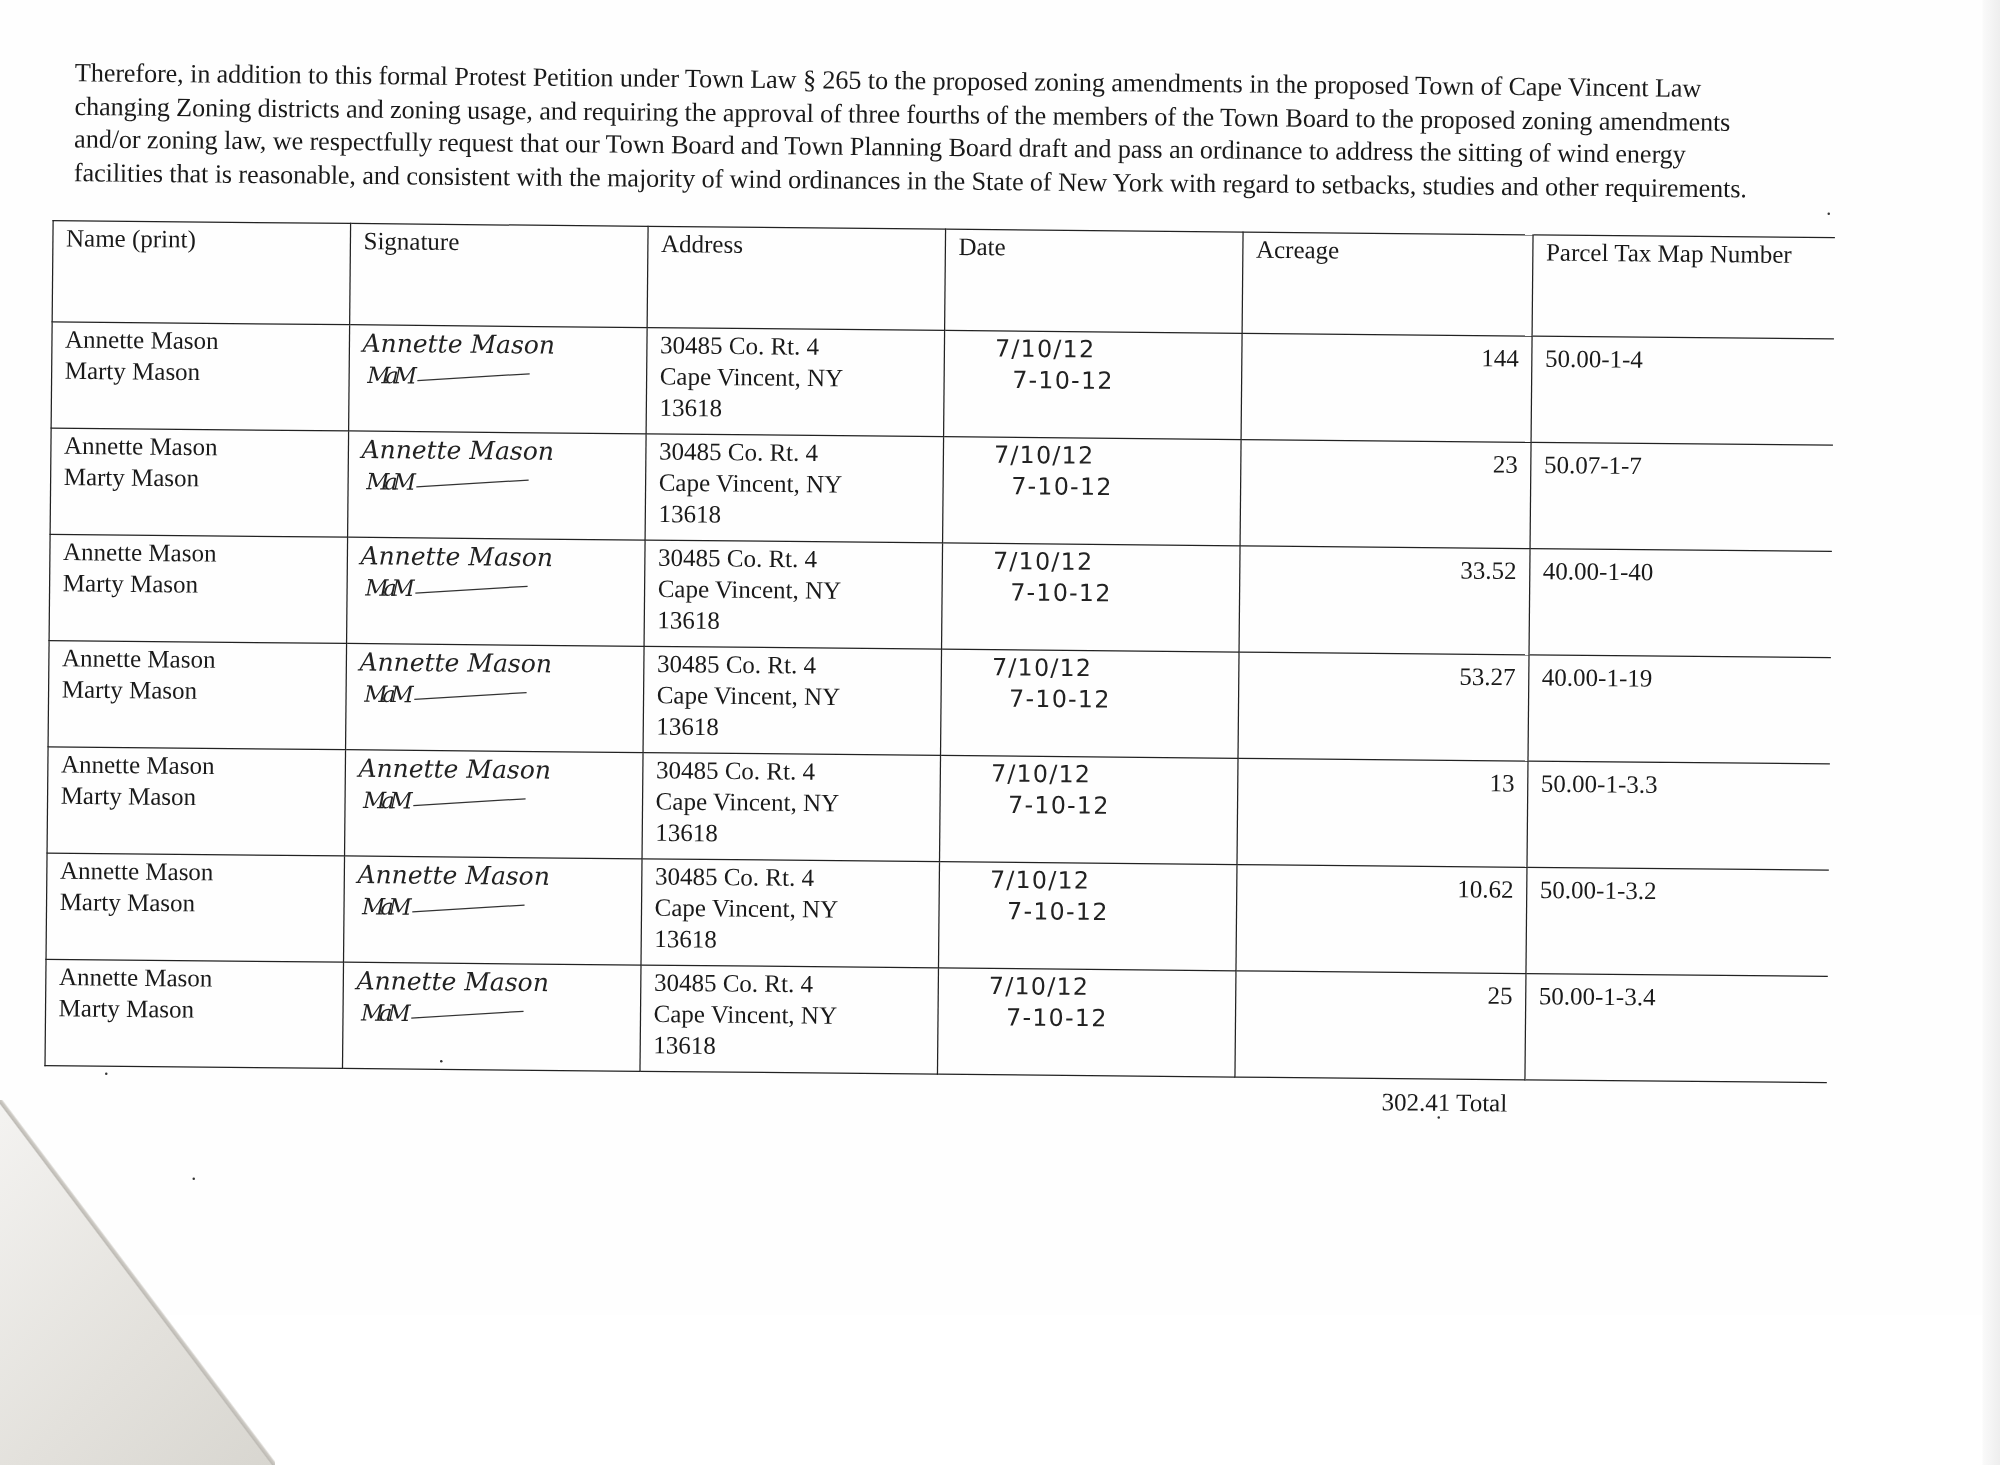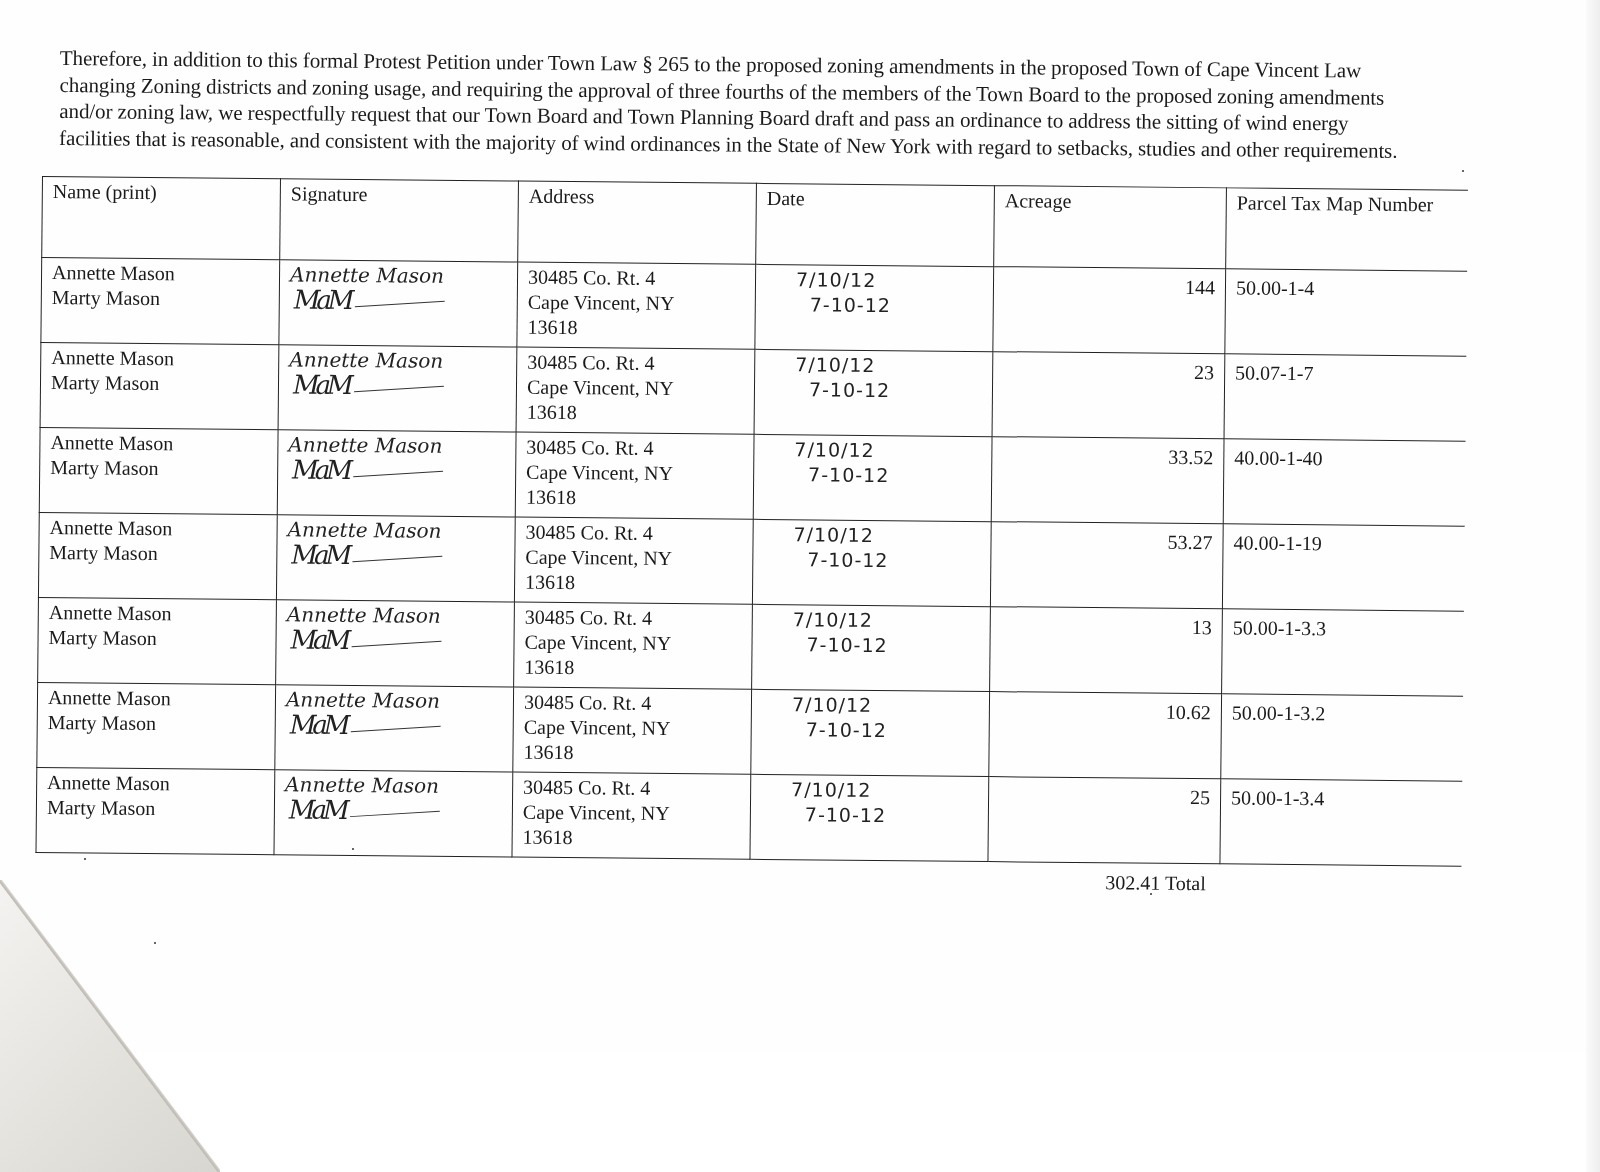--- a/index.html
+++ b/index.html
@@ -37,21 +37,21 @@
   }
   table.petition th { height: 76px; line-height: 24px; }
   table.petition th.last { border-right: none; }
   table.petition td.last { border-right: none; }
   table.petition tr.row td { height: 76px; line-height: 25px; }
   col.c-name { width: 238px; } col.c-sig { width: 238px; } col.c-addr { width: 238px; }
   col.c-date { width: 238px; } col.c-acre { width: 232px; } col.c-parcel { width: 241px; }
   td.acre { text-align: right !important; padding-top: 6px !important; }
   td.parcel { padding-top: 6px !important; }
   .sig { font-family: "DejaVu Serif", serif; font-style: italic; font-size: 20px; line-height: 28px; color: #222; }
-  .sig .sig2 { font-size: 26px; letter-spacing: -4px; padding-left: 4px; display: inline-block; }
+  .sig .sig2 { font-size: 18px; letter-spacing: -4px; padding-left: 4px; display: inline-block; }
   .sig .flourish { display: inline-block; width: 90px; border-bottom: 1.5px solid #333; margin-left: 4px; vertical-align: middle; transform: rotate(-4deg); }
   .hand { font-family: "DejaVu Sans", sans-serif; font-size: 19px; line-height: 30px; color: #222; letter-spacing: 1px; }
   .hand .d1 { padding-left: 30px; display: block; }
   .hand .d2 { padding-left: 44px; display: block; }
   .empty-row td { border: none !important; height: 46px; }
   .total-box { border: 1.5px solid #222 !important; text-align: right !important; padding: 8px 14px !important; height: 30px; }
   .speck { position: absolute; width: 2px; height: 2px; background: #333; border-radius: 50%; }
 </style>
 </head>
 <body>

